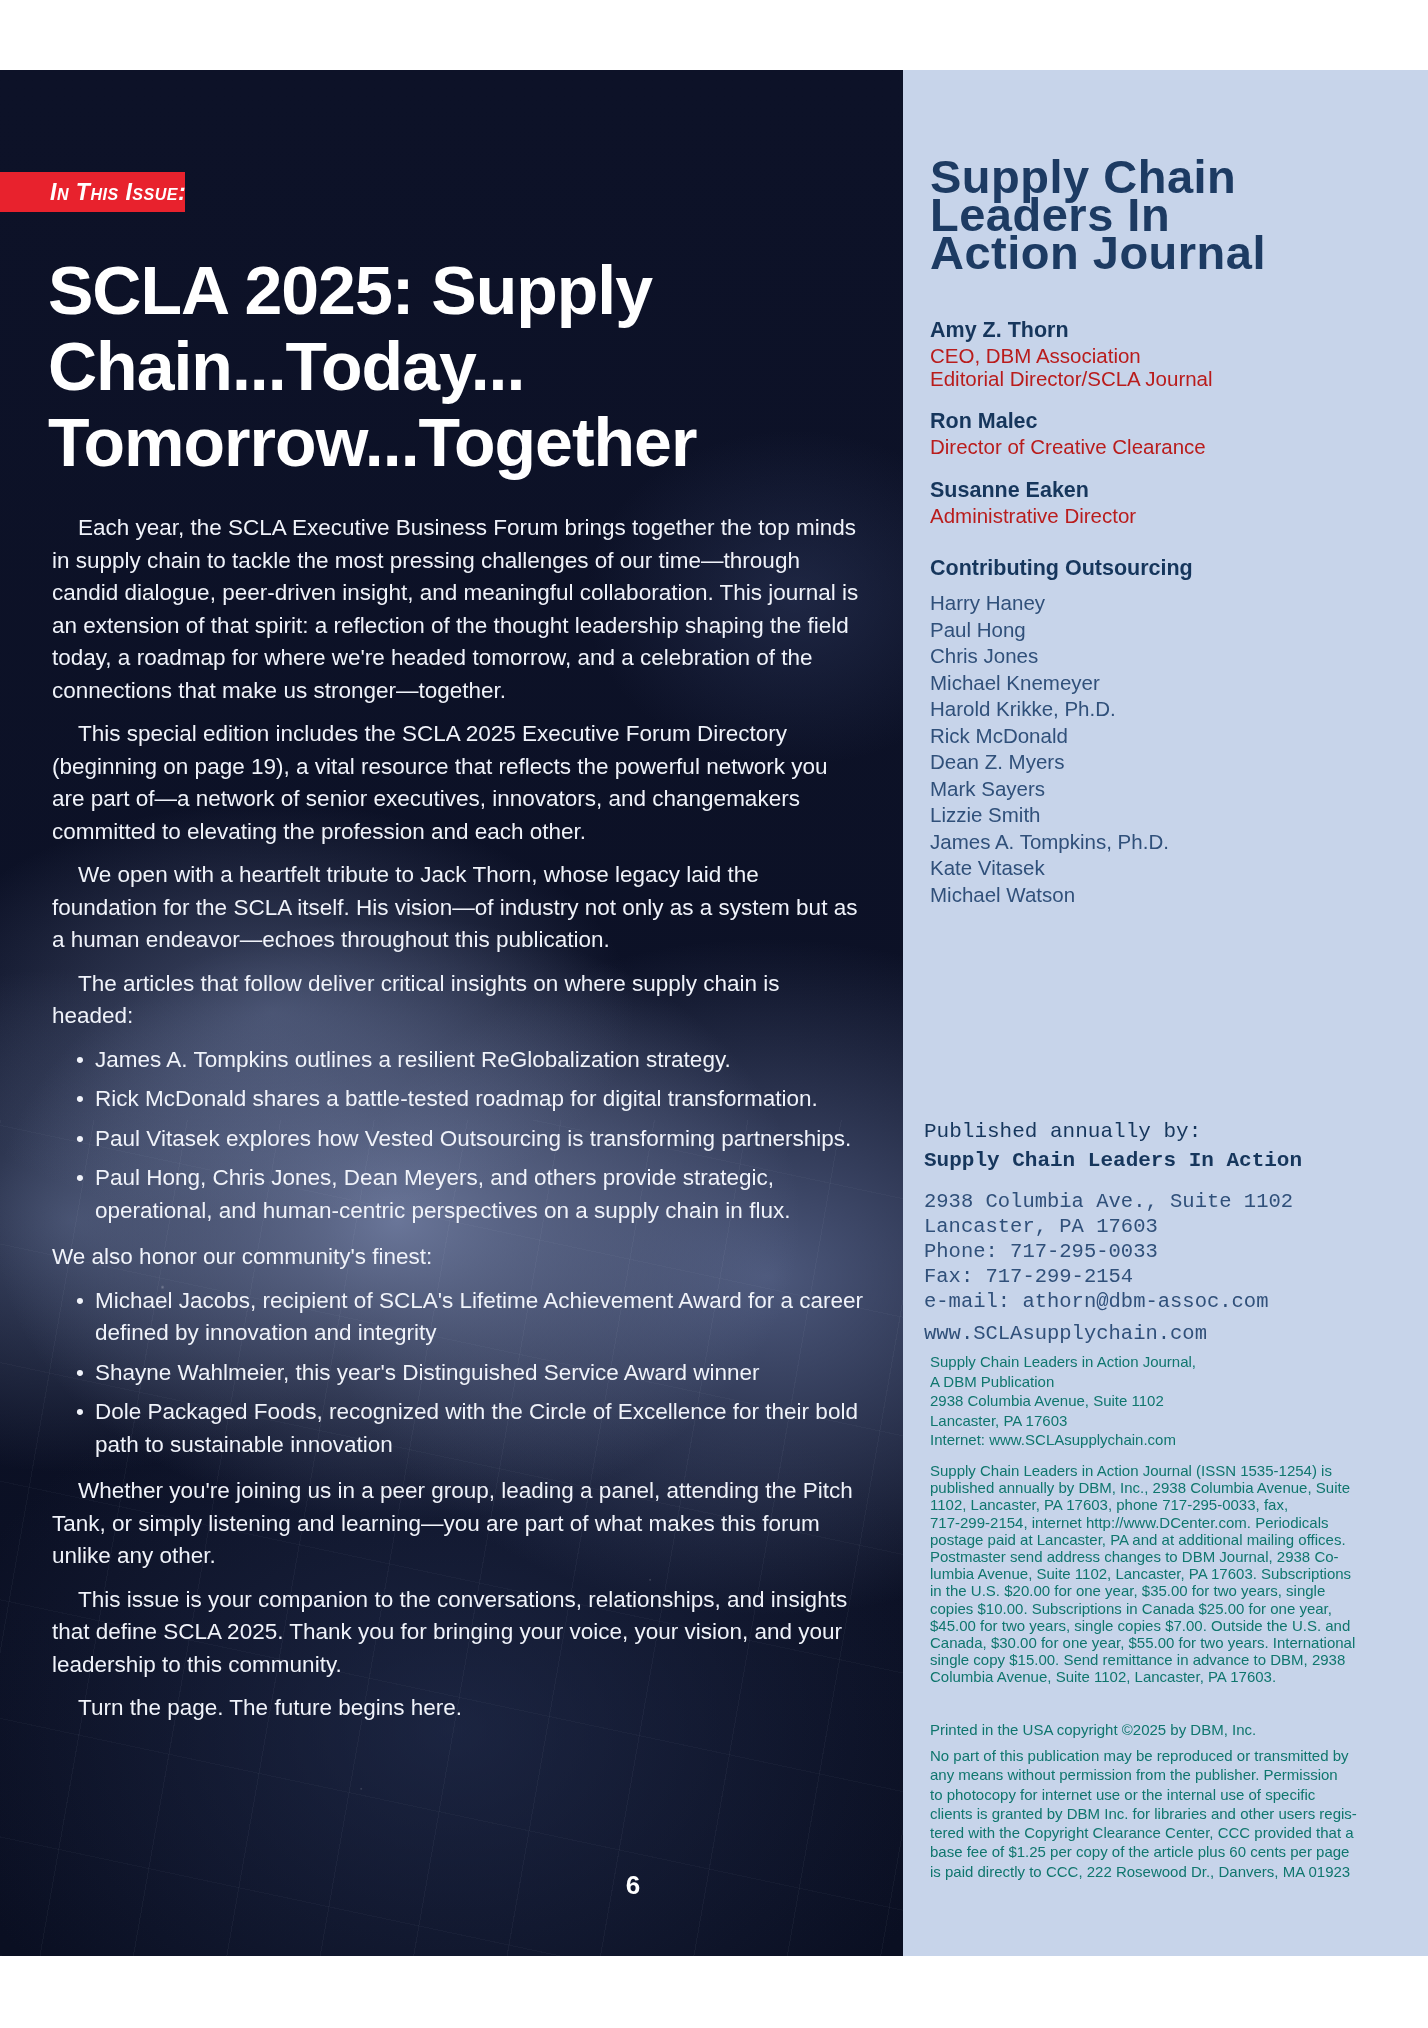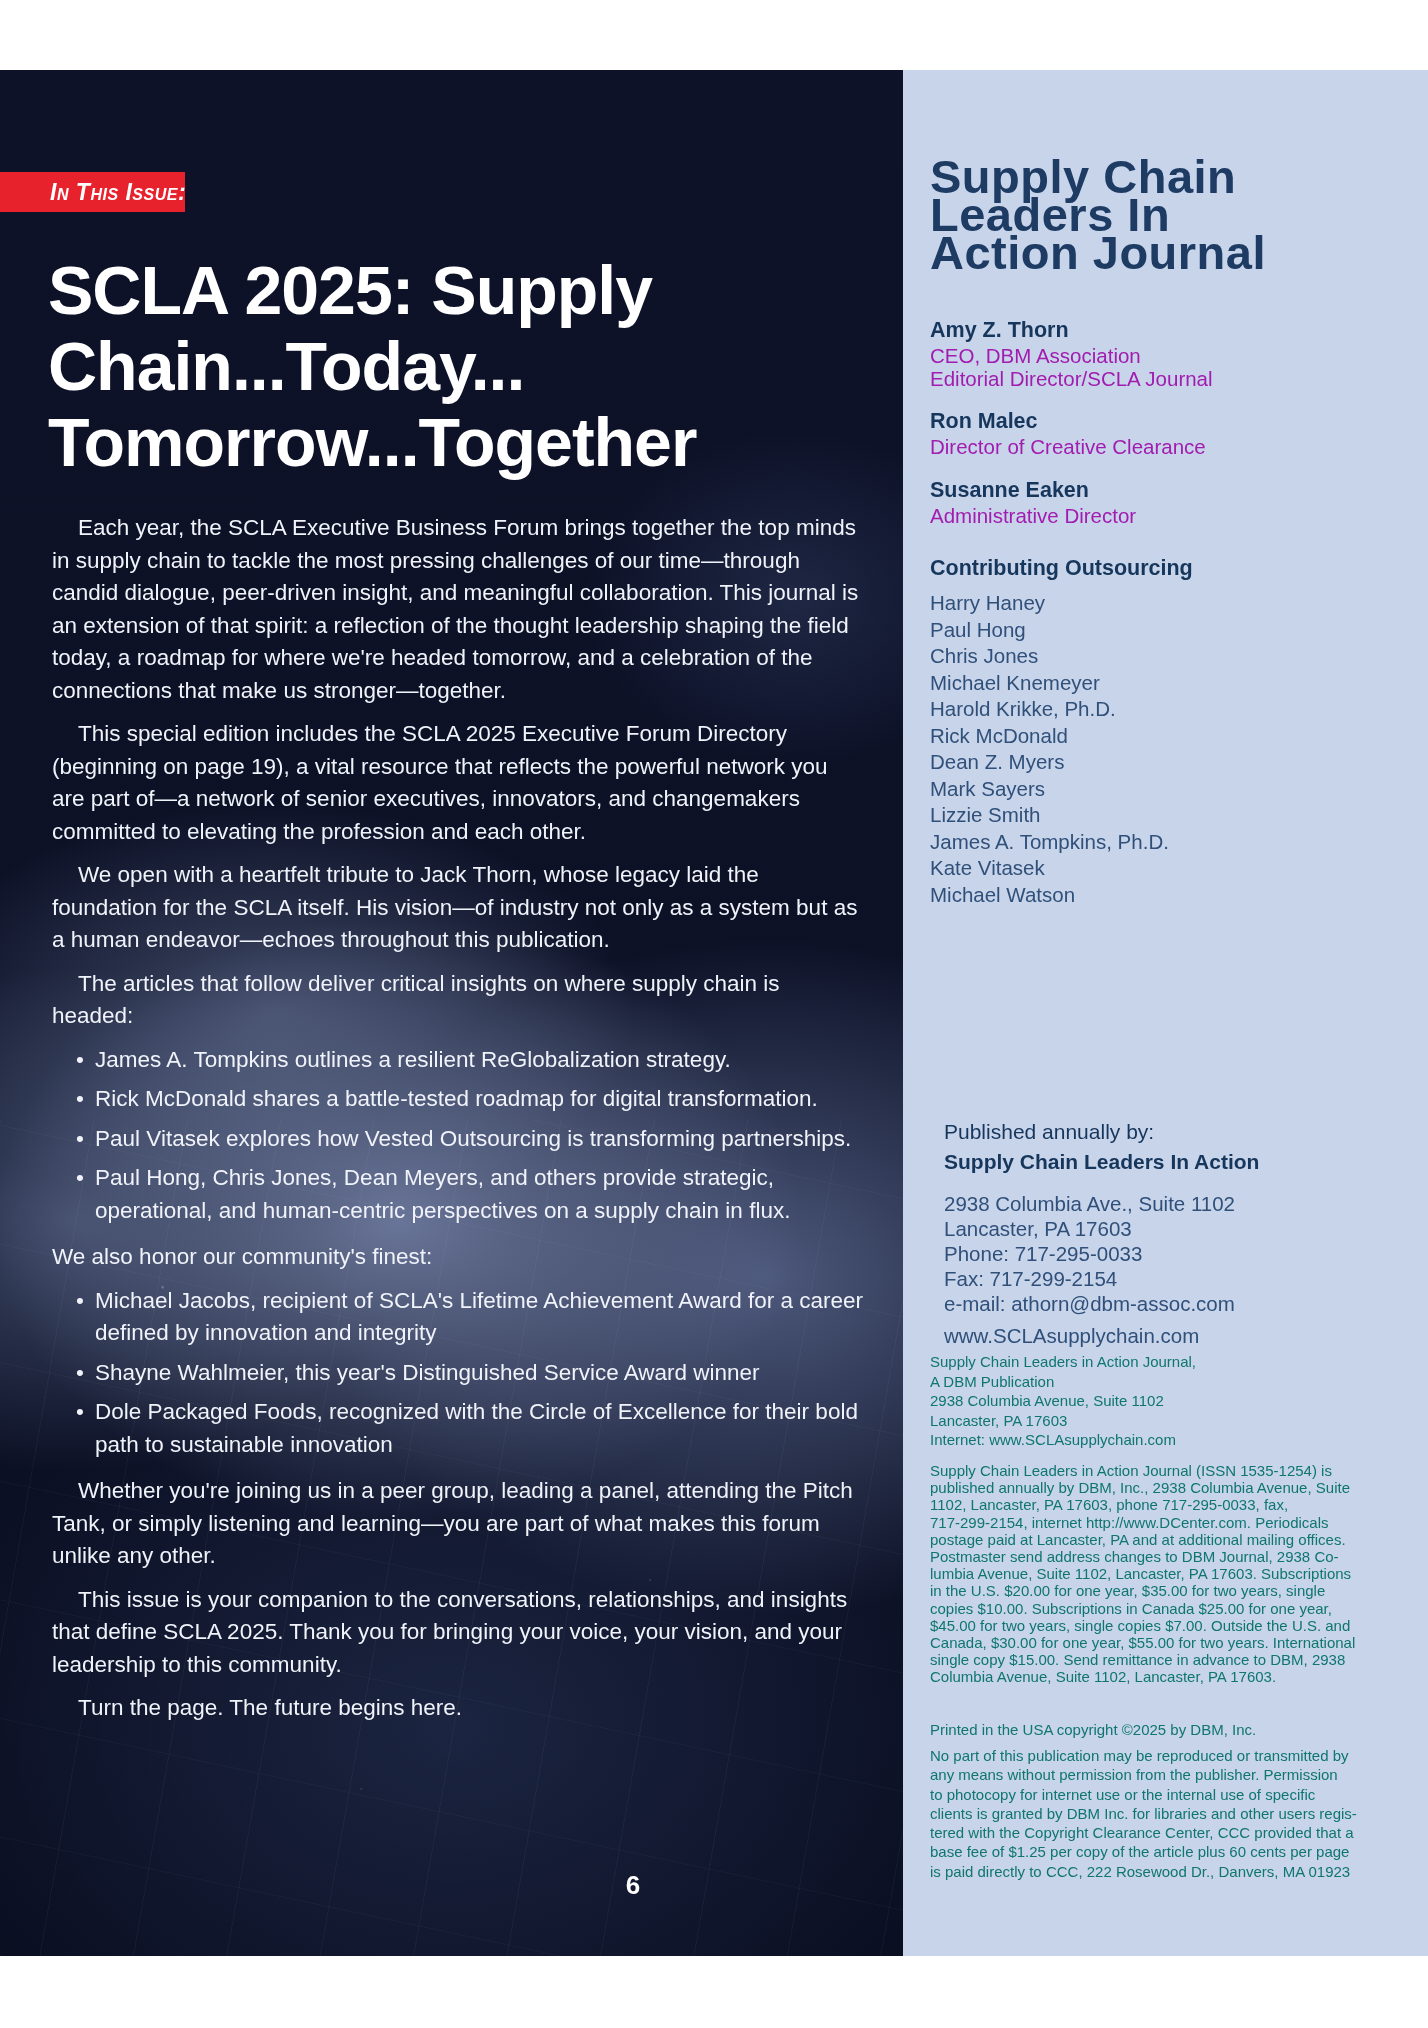--- a/index.html
+++ b/index.html
@@ -61,25 +61,25 @@
     background:#c7d4ea;box-sizing:border-box;overflow:hidden;
   }
   .masthead{
     position:absolute;left:27px;top:88px;margin:0;width:470px;
     color:#1d3b63;font-weight:bold;font-size:47px;line-height:38px;
     letter-spacing:.5px;white-space:pre-line;
   }
   .staff{position:absolute;left:27px;top:248px;width:470px;}
   .staff-entry{margin-bottom:19px;}
   .staff-name{color:#16365c;font-weight:bold;font-size:21.5px;margin-bottom:2px;}
-  .staff-roles{color:#a21caf;font-size:20.5px;line-height:22.5px;white-space:pre-line;}
+  .staff-roles{color:#b91c1c;font-size:20.5px;line-height:22.5px;white-space:pre-line;}
   .columnists{position:absolute;left:27px;top:486px;width:470px;}
   .columnists h3{margin:0;color:#16365c;font-weight:bold;font-size:21.5px;}
   .columnist-names{margin-top:9px;color:#30507a;font-size:20.5px;line-height:26.5px;white-space:pre-line;}
-  .published{position:absolute;left:41px;top:1050px;width:470px;}
+  .published{position:absolute;left:21px;top:1050px;width:470px;font-family:Liberation Mono, monospace;}
   .pub-label{color:#16365c;font-size:21px;}
   .pub-org{color:#16365c;font-weight:bold;font-size:21px;margin-top:6px;}
   .pub-contact{margin-top:17px;color:#30507a;font-size:20.5px;line-height:25px;white-space:pre-line;}
   .pub-web{margin-top:8px;color:#30507a;font-size:20.5px;}
   .fineprint{
     position:absolute;left:27px;width:482px;color:#0f766e;font-size:15px;
     line-height:19.3px;white-space:pre-line;
   }
   .fp1{top:1282px;line-height:19.5px;}
   .fp2{top:1392px;line-height:17.2px;}

